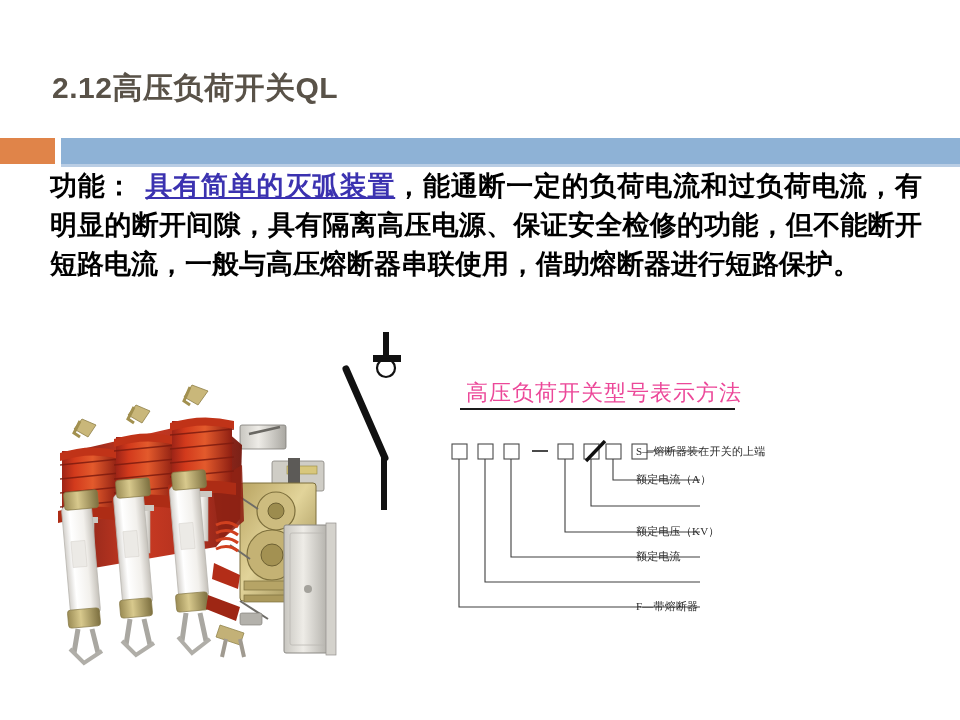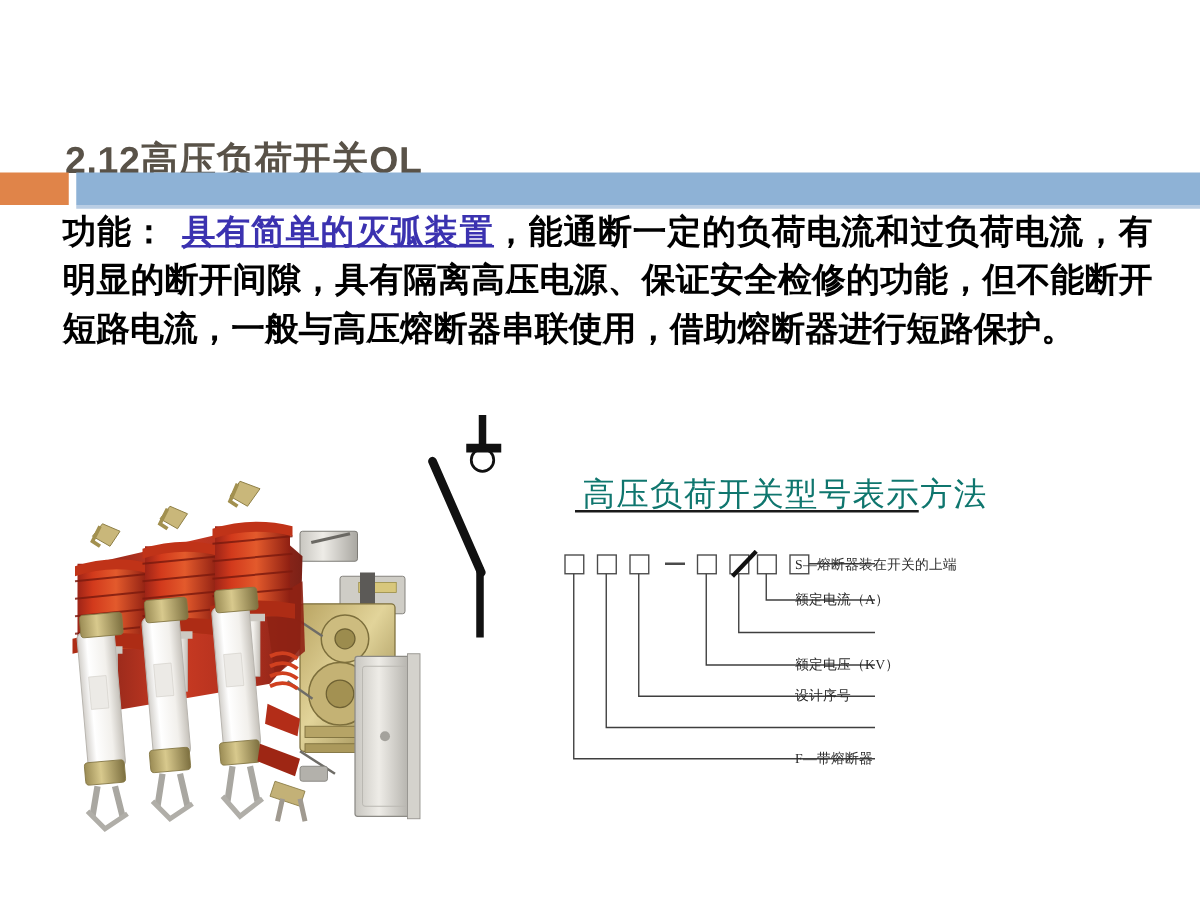--- a/index.html
+++ b/index.html
@@ -22,21 +22,20 @@
   .slide-title {
     position: absolute;
     left: 52px;
     top: 68px;
     font-size: 30px;
     font-weight: bold;
     color: #595248;
     letter-spacing: 0.5px;
     white-space: nowrap;
     font-family: "Liberation Serif", "DejaVu Serif", serif;
-    margin-top: 40px;
   }
   .title-num {
     font-family: "Liberation Sans", "DejaVu Sans", sans-serif;
     font-weight: bold;
   }
   .title-tail {
     font-family: "Liberation Sans", "DejaVu Sans", sans-serif;
     font-weight: bold;
   }
 
@@ -102,22 +101,22 @@
     top: 330px;
     width: 120px;
     height: 190px;
   }
 
   
   .desig-title {
     position: absolute;
     left: 466px;
     top: 378px;
-    font-size: 26px;
-    color: #0f766e;
+    font-size: 22px;
+    color: #ec4899;
     font-family: "Liberation Serif", "DejaVu Serif", serif;
     white-space: nowrap;
     letter-spacing: 1px;
   }
   .desig-title-rule {
     position: absolute;
     left: 460px;
     top: 408px;
     width: 275px;
     height: 2px;
@@ -382,19 +381,19 @@
       <path d="M37 19 L37 142 L252 142" fill="none" stroke="#3f3f3f" stroke-width="1.1"></path>
 
       <path d="M11 19 L11 167 L252 167" fill="none" stroke="#3f3f3f" stroke-width="1.1"></path>
     </svg>
   </div>
 
   <div class="legend-list">
     <div class="legend-item" style="top:4px;">S—熔断器装在开关的上端</div>
     <div class="legend-item" style="top:32px;">额定电流（A）</div>
     <div class="legend-item" style="top:84px;">额定电压（KV）</div>
-    <div class="legend-item" style="top:109px;">设计序号</div>
+    <div class="legend-item" style="top:109px;">额定电流</div>
     <div class="legend-item" style="top:159px;">F—带熔断器</div>
   </div>
 
   <div class="watermark"></div>
 
 </div>
 
 </body></html>

